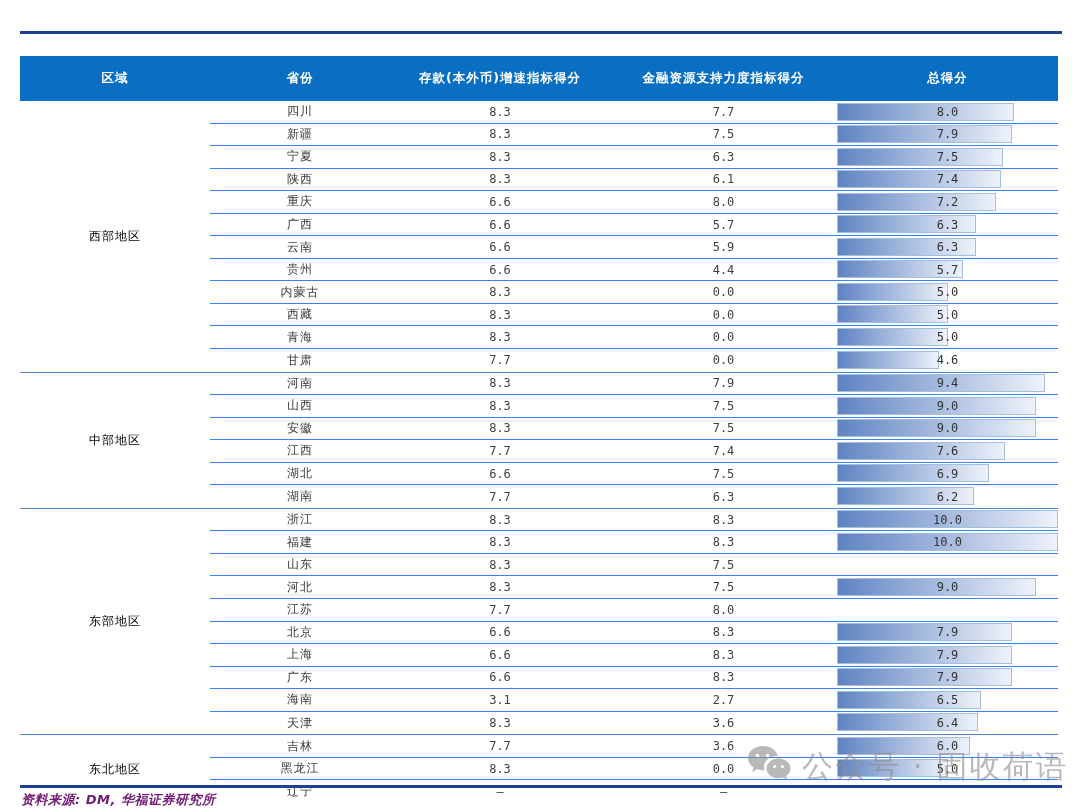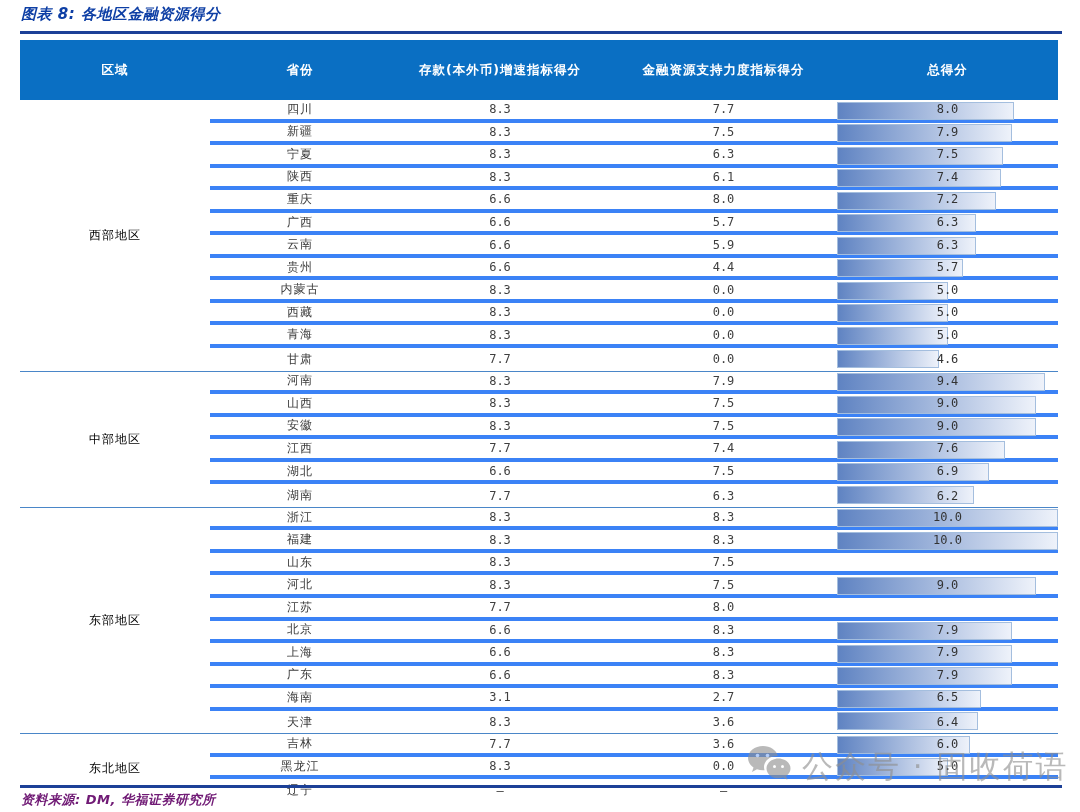--- a/index.html
+++ b/index.html
@@ -4,32 +4,32 @@
 <style>
   html,body{margin:0;padding:0;background:#ffffff;}
   .page{position:relative;width:1080px;height:812px;background:#fff;overflow:hidden;
         font-family:"DejaVu Sans","Liberation Sans",sans-serif;}
   .fig-title{position:absolute;left:21px;top:5px;font-size:15px;font-weight:bold;
              font-style:italic;color:#0e3fa5;letter-spacing:.5px;}
   .rule{position:absolute;left:20px;width:1042px;height:3px;background:#1c4097;}
   .rule-top{top:31px;}
   .rule-bottom{top:785px;}
   .table{position:absolute;left:20px;top:40px;width:1038px;}
-  .thead{display:flex;height:60px;background:#0a6fc3;align-items:center;}
+  .thead{display:flex;height:45px;background:#0a6fc3;align-items:center;margin-top:16px;}
   .th{color:#ffffff;font-size:12.5px;font-weight:bold;text-align:center;letter-spacing:1px;}
   .cw-region{width:190px;} .cw-prov{width:180px;} .cw-c3{width:220px;}
   .cw-c4{width:227px;} .cw-c5{width:221px;}
   .group{display:flex;border-bottom:1px solid #4a86c8;}
   .group:last-child{border-bottom:none;}
   .cell{box-sizing:border-box;}
   .region-cell{width:190px;display:flex;align-items:center;justify-content:center;
                font-size:12px;color:#000000;letter-spacing:1px;}
   .group-rows{flex:1;}
   .row{display:flex;height:22.55px;box-sizing:border-box;align-items:center;}
-  .group-rows .row:not(:last-child){border-bottom:4px solid #3b82f6;}
+  .group-rows .row:not(:last-child){border-bottom:1px solid #3b82f6;}
   .prov-cell{width:180px;text-align:center;font-size:12px;color:#3b3b3b;letter-spacing:1px;}
   .num-cell{font-family:"DejaVu Sans Mono","Liberation Mono",monospace;
             font-size:12px;color:#3f3f3f;text-align:center;}
   .c3{width:220px;} .c4{width:227px;}
   .bar-cell{width:221px;position:relative;height:100%;}
   .bar{position:absolute;left:0;top:1.5px;height:18px;box-sizing:border-box;
        background:linear-gradient(to right,#5f83c2,#eef2fa);border:1px solid #a4bede;}
   .bar-label{position:absolute;left:0;top:0;width:100%;height:100%;display:flex;
              align-items:center;justify-content:center;
              font-family:"DejaVu Sans Mono","Liberation Mono",monospace;
@@ -38,21 +38,20 @@
           font-style:italic;color:#701a75;letter-spacing:.5px;}
   .watermark{position:absolute;left:746px;top:744px;display:flex;align-items:flex-end;
              gap:10px;opacity:.62;pointer-events:none;}
   .watermark-text{font-size:31px;color:#8f8f8f;letter-spacing:2px;white-space:nowrap;}
 </style>
 </head>
 <body>
 
 <div class="page">
 
-  <div class="fig-title">图表 8: 各地区金融资源得分</div>
   <div class="rule rule-top"></div>
 
   <div class="table">
     <div class="thead">
       <div class="th cw-region">区域</div>
       <div class="th cw-prov">省份</div>
       <div class="th cw-c3">存款(本外币)增速指标得分</div>
       <div class="th cw-c4">金融资源支持力度指标得分</div>
       <div class="th cw-c5">总得分</div>
     </div>

